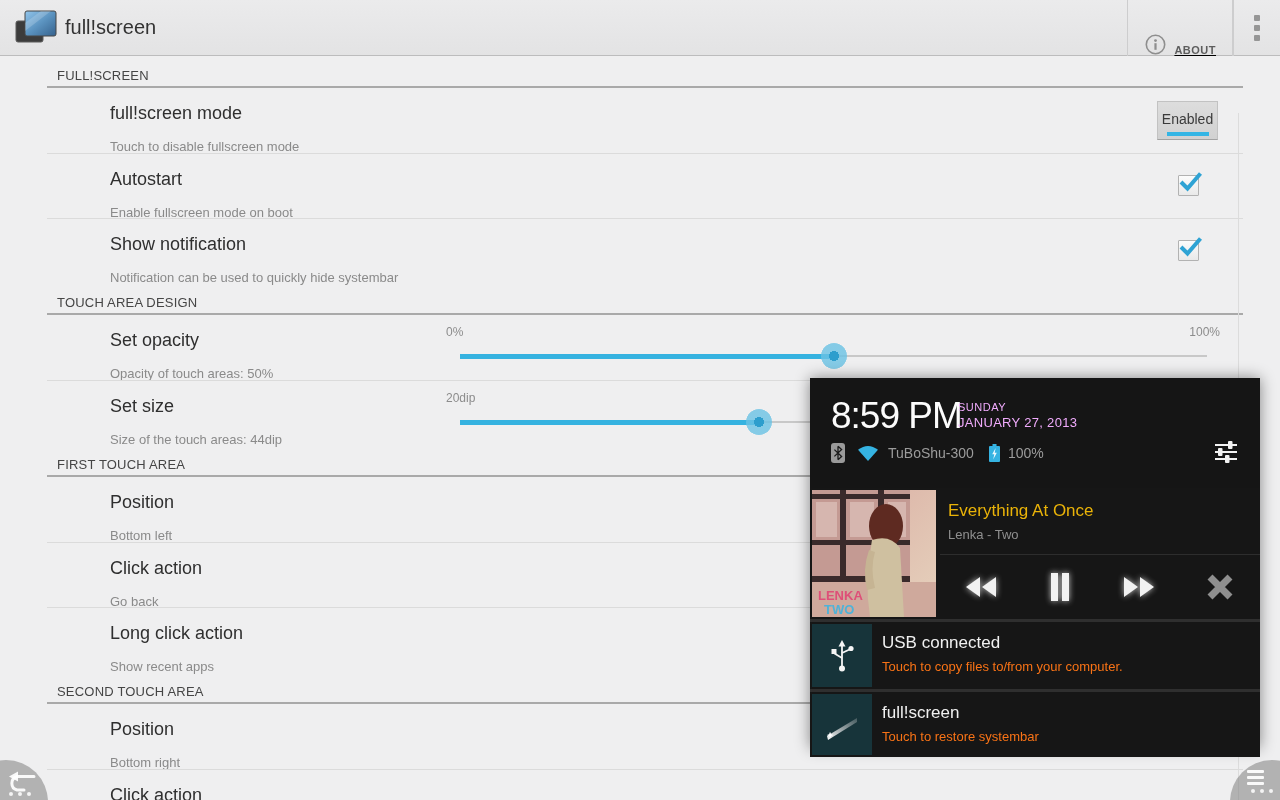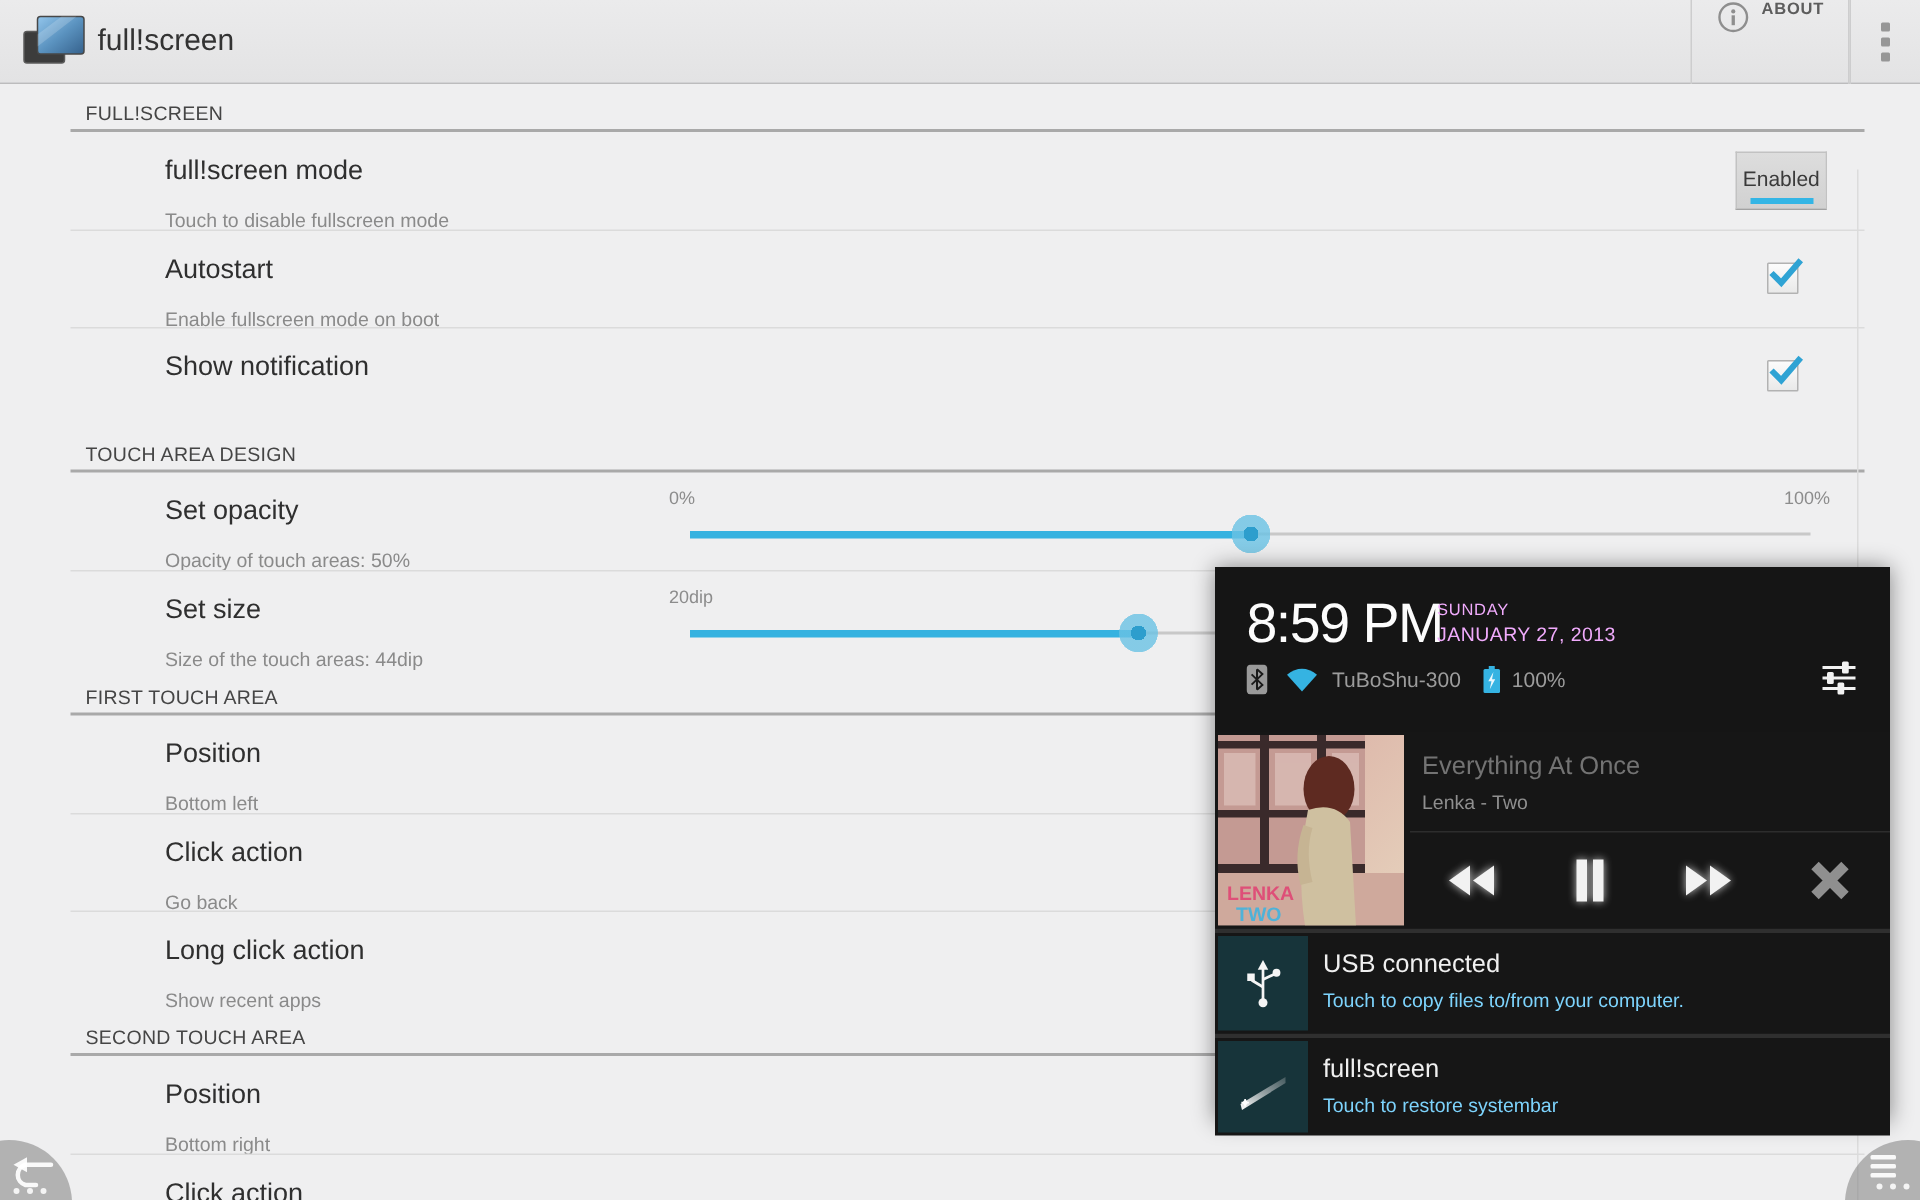--- a/index.html
+++ b/index.html
@@ -4,21 +4,21 @@
 <style>
   * { margin:0; padding:0; box-sizing:border-box; }
   html,body { width:1280px; height:800px; overflow:hidden; }
   body { font-family:"Liberation Sans", sans-serif; background:#efeff0; position:relative; }
 
   
   .actionbar { height:56px; background:linear-gradient(#ebebec,#e3e3e4); border-bottom:1px solid #bcbcbd; display:flex; align-items:center; position:relative; z-index:5; }
   .app-ic { margin-left:13px; width:46px; height:40px; }
   .ab-title { font-size:20px; color:#333; margin-left:6px; }
   .ab-right { position:absolute; right:0; top:0; height:56px; display:flex; align-items:stretch; }
-  .ab-btn { display:flex; align-items:flex-start; gap:7px; padding:0 16px; cursor:default; }
+  .ab-btn { display:flex; align-items:flex-end; gap:7px; padding:0 16px; cursor:default;text-decoration:underline; }
   .ab-btn .lbl { font-size:11px; font-weight:bold; color:#5d5d5d; letter-spacing:.5px; }
   .ab-sep { width:1px; background:#cdcdce; }
   .overflow-btn { display:flex; flex-direction:column; justify-content:center; align-items:center; gap:4px; padding:0 20px; }
   .overflow-btn i { width:6px; height:6px; background:#969696; border-radius:1px; }
 
   
   .content { position:relative; }
   .section { margin-left:47px; width:1196px; }
   .sec-header { height:32px; padding:12px 0 0 10px; font-size:13px; color:#454545; letter-spacing:.2px; border-bottom:2px solid #a9a9a9; }
   .row { height:65px; position:relative; padding:15px 0 0 63px; }
@@ -51,33 +51,33 @@
   .p-day { font-size:11px; letter-spacing:.5px; }
   .p-date { font-size:13px; margin-top:2px; letter-spacing:.3px; }
   .p-status { position:absolute; left:21px; top:63px; height:24px; display:flex; align-items:center; }
   .p-ssid, .p-batt-pct { font-size:14px; color:#9c9c9c; }
   .p-settings { position:absolute; right:20px; top:60px; width:28px; height:28px; }
   .gap { height:3px; background:#2f2f2f; }
 
   .music-card { position:relative; height:131px; background:#161616; }
   .album { position:absolute; left:2px; top:2px; width:124px; height:127px; }
   .m-right { position:absolute; left:130px; top:0; right:0; height:131px; }
-  .m-title { position:absolute; left:8px; top:13px; font-size:17px; color:#737373; }
+  .m-title { position:absolute; left:8px; top:13px; font-size:17px; color:#eab308; }
   .m-sub { position:absolute; left:8px; top:39px; font-size:13px; color:#8f8f8f; }
   .m-div { position:absolute; left:0; right:0; top:66px; height:1px; background:#2d2d2d; }
   .m-controls { position:absolute; left:0; right:0; top:67px; bottom:0; display:flex; justify-content:space-around; align-items:center; }
   .m-btn { width:40px; height:34px; display:flex; align-items:center; justify-content:center; }
   .glow { filter:drop-shadow(0 0 3px rgba(255,255,255,.75)); }
 
   .notif-card { position:relative; background:#161616;padding-left:29px; }
   .notif-usb { height:67px; }
   .notif-fs { height:65px; }
   .tile { position:absolute; left:2px; top:2px; width:60px; bottom:2px; background:#17343a; display:flex; align-items:center; justify-content:center; }
   .n-title { position:absolute; left:72px; top:11px; font-size:17px; color:#f0f0f0; }
-  .n-text { position:absolute; left:72px; top:37px; font-size:13px; color:#7dd3fc; }
+  .n-text { position:absolute; left:72px; top:37px; font-size:13px; color:#f97316; }
 
   
   .corner { position:absolute; width:84px; height:84px; border-radius:50%; background:rgba(128,128,128,.55); z-index:60; }
   .corner-l { left:-36px; top:760px; }
   .corner-r { left:1230px; top:760px; }
   .cw { position:absolute; z-index:61; }
   .dots { display:flex; gap:5px; }
   .dots i { width:4px; height:4px; border-radius:50%; background:rgba(255,255,255,.85); }
   .menu-lines { display:flex; flex-direction:column; gap:3px; }
   .menu-lines i { width:17px; height:3px; background:rgba(255,255,255,.92); border-radius:1px; }
@@ -134,20 +134,21 @@
       <div class="row-title">Autostart</div>
       <div class="row-sub">Enable fullscreen mode on boot</div>
       <div class="checkbox checked">
         <svg width="27" height="23" viewBox="0 0 27 23">
           <path d="M4 11 L10.5 17.5 L23.5 2.5" fill="none" stroke="#2fa3d4" stroke-width="4"></path>
         </svg>
       </div>
     </div>
     <div class="row">
       <div class="row-title">Show notification</div>
+      <div class="row-sub">Notification can be used to quickly hide systembar</div>
       <div class="checkbox checked">
         <svg width="27" height="23" viewBox="0 0 27 23">
           <path d="M4 11 L10.5 17.5 L23.5 2.5" fill="none" stroke="#2fa3d4" stroke-width="4"></path>
         </svg>
       </div>
     </div>
   </div>
 
   <div class="section">
     <div class="sec-header">TOUCH AREA DESIGN</div>

